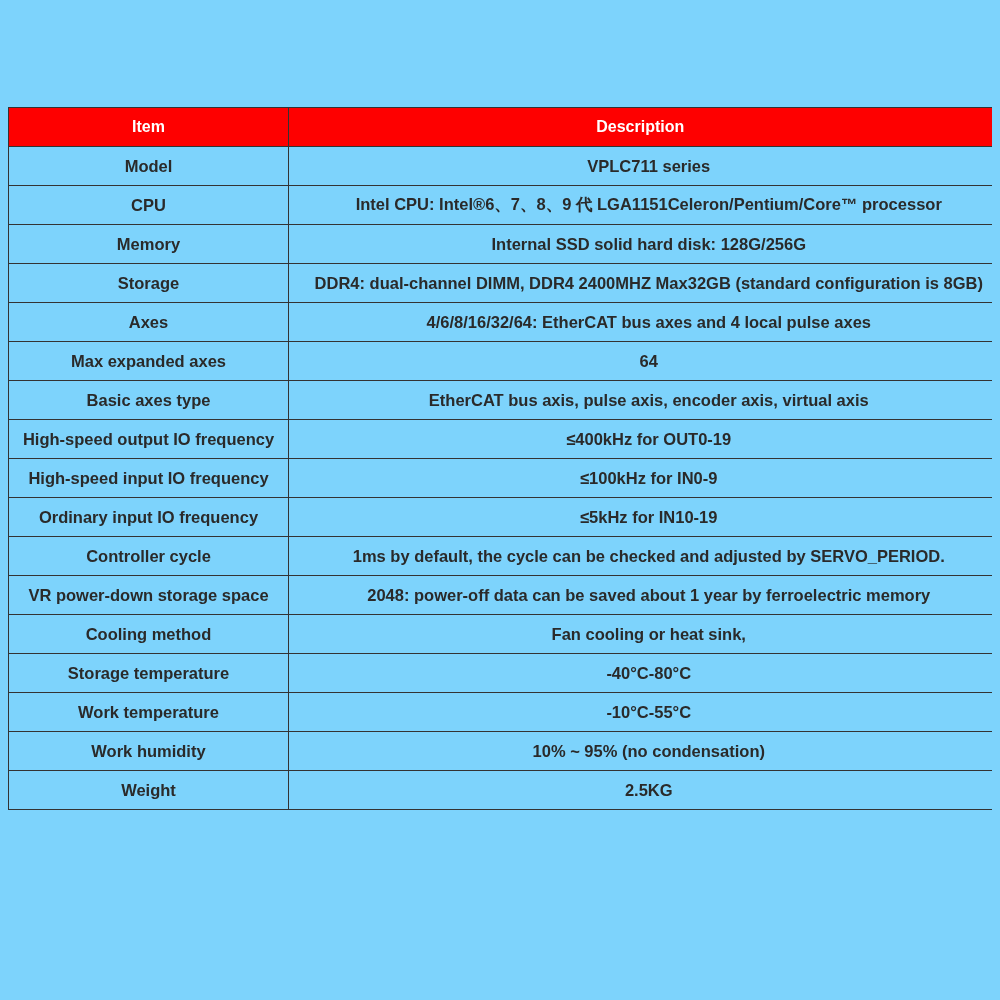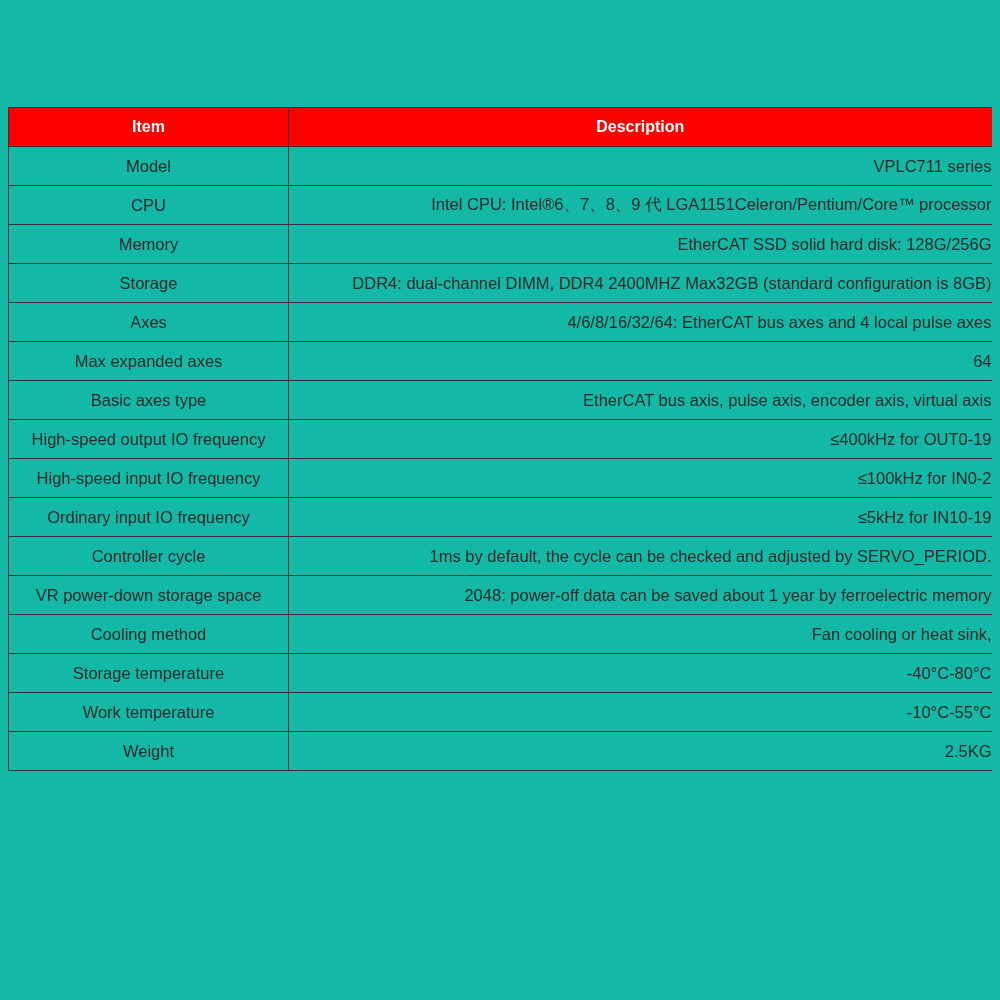--- a/index.html
+++ b/index.html
@@ -7,56 +7,57 @@
       padding: 0;
       background: #ffffff;
       width: 1000px;
       height: 1000px;
       overflow: hidden;
     }
     .page {
       position: relative;
       width: 1000px;
       height: 1000px;
-      background: #14b8a6;
+      background: #7dd3fc;
     }
     table.spec {
       position: absolute;
       left: 8px;
       top: 107px;
       width: 983px;
       border-collapse: collapse;
       font-family: "Liberation Sans", "DejaVu Sans", sans-serif;
       font-size: 16.5px;
       color: #2a2a2a;
       table-layout: fixed;
     }
     table.spec th, table.spec td {
       border-top: 1.5px solid #333333;
       border-bottom: 1.5px solid #333333;
       border-left: 1.5px solid #333333;
       padding: 0;
       height: 38px;
       white-space: nowrap;
       overflow: hidden;
+      font-weight: bold;
     }
     table.spec th {
       background: #fe0000;
       color: #ffffff;
       font-weight: bold;
       font-size: 16px;
       height: 38px;
       text-align: center;
     }
     table.spec td.item {
       text-align: center;
       width: 279px;
     }
     table.spec td.desc {
-      text-align: right;
+      text-align: center;
       padding-left: 17px;
     }
     col.c1 { width: 280px; }
     col.c2 { width: 703px; }
   </style>
 </head>
 <body>
 
 <div class="page">
   <table class="spec">
@@ -74,21 +75,21 @@
       <tr>
           <td class="item">Model</td>
           <td class="desc">VPLC711 series</td>
         </tr>
       <tr>
           <td class="item">CPU</td>
           <td class="desc">Intel CPU: Intel®6、7、8、9 代 LGA1151Celeron/Pentium/Core™ processor</td>
         </tr>
       <tr>
           <td class="item">Memory</td>
-          <td class="desc">EtherCAT SSD solid hard disk: 128G/256G</td>
+          <td class="desc">Internal SSD solid hard disk: 128G/256G</td>
         </tr>
       <tr>
           <td class="item">Storage</td>
           <td class="desc">DDR4: dual-channel DIMM, DDR4 2400MHZ Max32GB (standard configuration is 8GB)</td>
         </tr>
       <tr>
           <td class="item">Axes</td>
           <td class="desc">4/6/8/16/32/64: EtherCAT bus axes and 4 local pulse axes</td>
         </tr>
       <tr>
@@ -98,21 +99,21 @@
       <tr>
           <td class="item">Basic axes type</td>
           <td class="desc">EtherCAT bus axis, pulse axis, encoder axis, virtual axis</td>
         </tr>
       <tr>
           <td class="item">High-speed output IO frequency</td>
           <td class="desc">≤400kHz for OUT0-19</td>
         </tr>
       <tr>
           <td class="item">High-speed input IO frequency</td>
-          <td class="desc">≤100kHz for IN0-2</td>
+          <td class="desc">≤100kHz for IN0-9</td>
         </tr>
       <tr>
           <td class="item">Ordinary input IO frequency</td>
           <td class="desc">≤5kHz for IN10-19</td>
         </tr>
       <tr>
           <td class="item">Controller cycle</td>
           <td class="desc">1ms by default, the cycle can be checked and adjusted by SERVO_PERIOD.</td>
         </tr>
       <tr>
@@ -125,18 +126,22 @@
         </tr>
       <tr>
           <td class="item">Storage temperature</td>
           <td class="desc">-40°C-80°C</td>
         </tr>
       <tr>
           <td class="item">Work temperature</td>
           <td class="desc">-10°C-55°C</td>
         </tr>
       <tr>
+          <td class="item">Work humidity</td>
+          <td class="desc">10% ~ 95% (no condensation)</td>
+        </tr>
+      <tr>
           <td class="item">Weight</td>
           <td class="desc">2.5KG</td>
         </tr>
     </tbody>
   </table>
 </div>
 
 </body></html>

